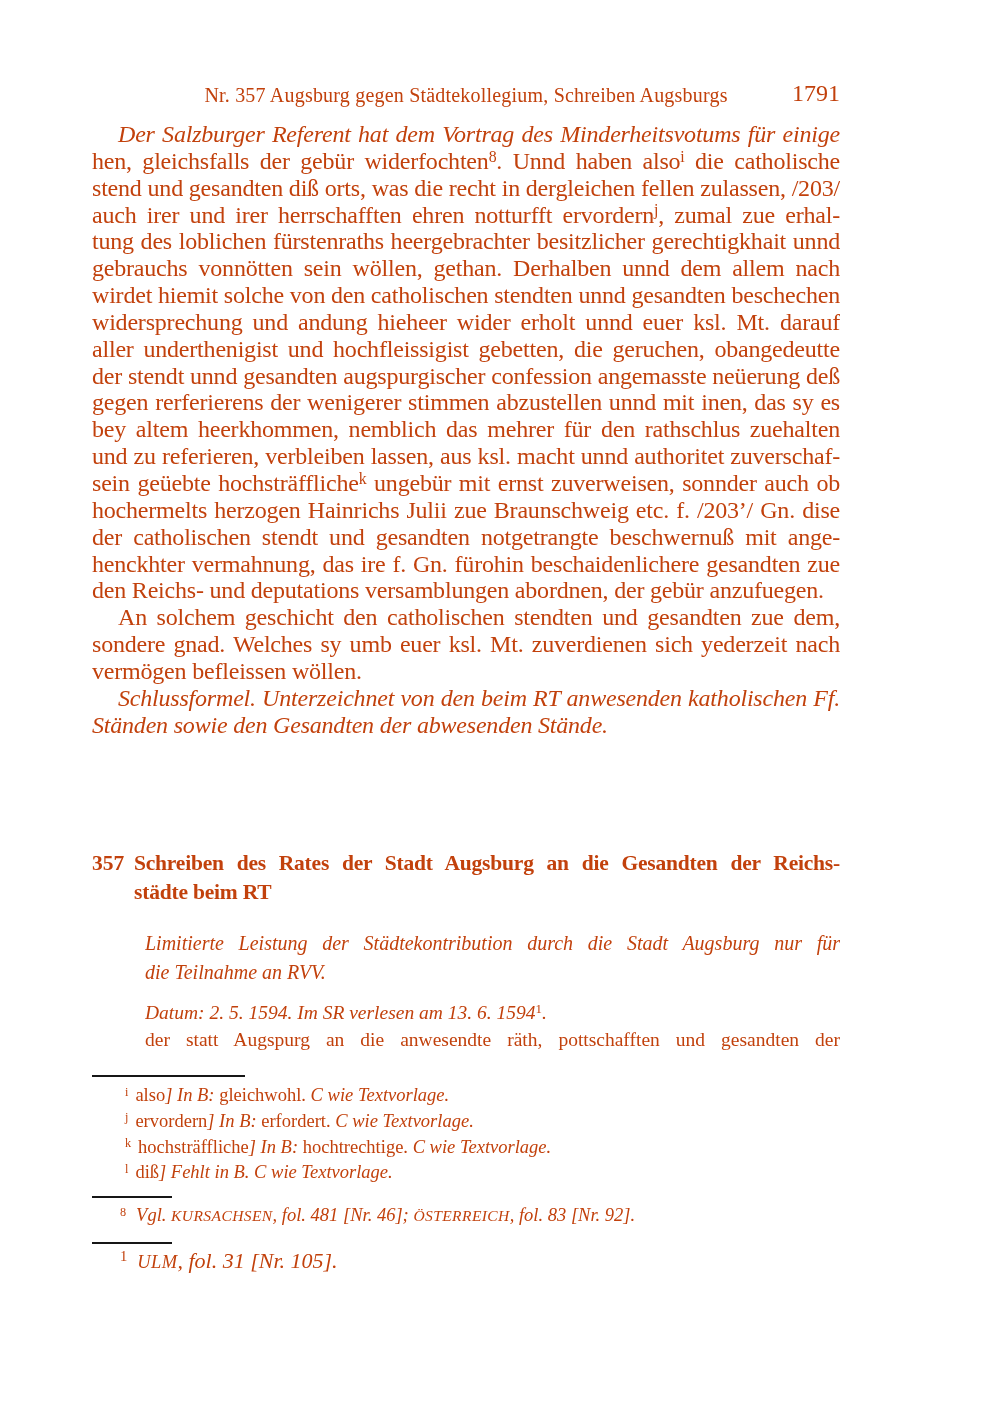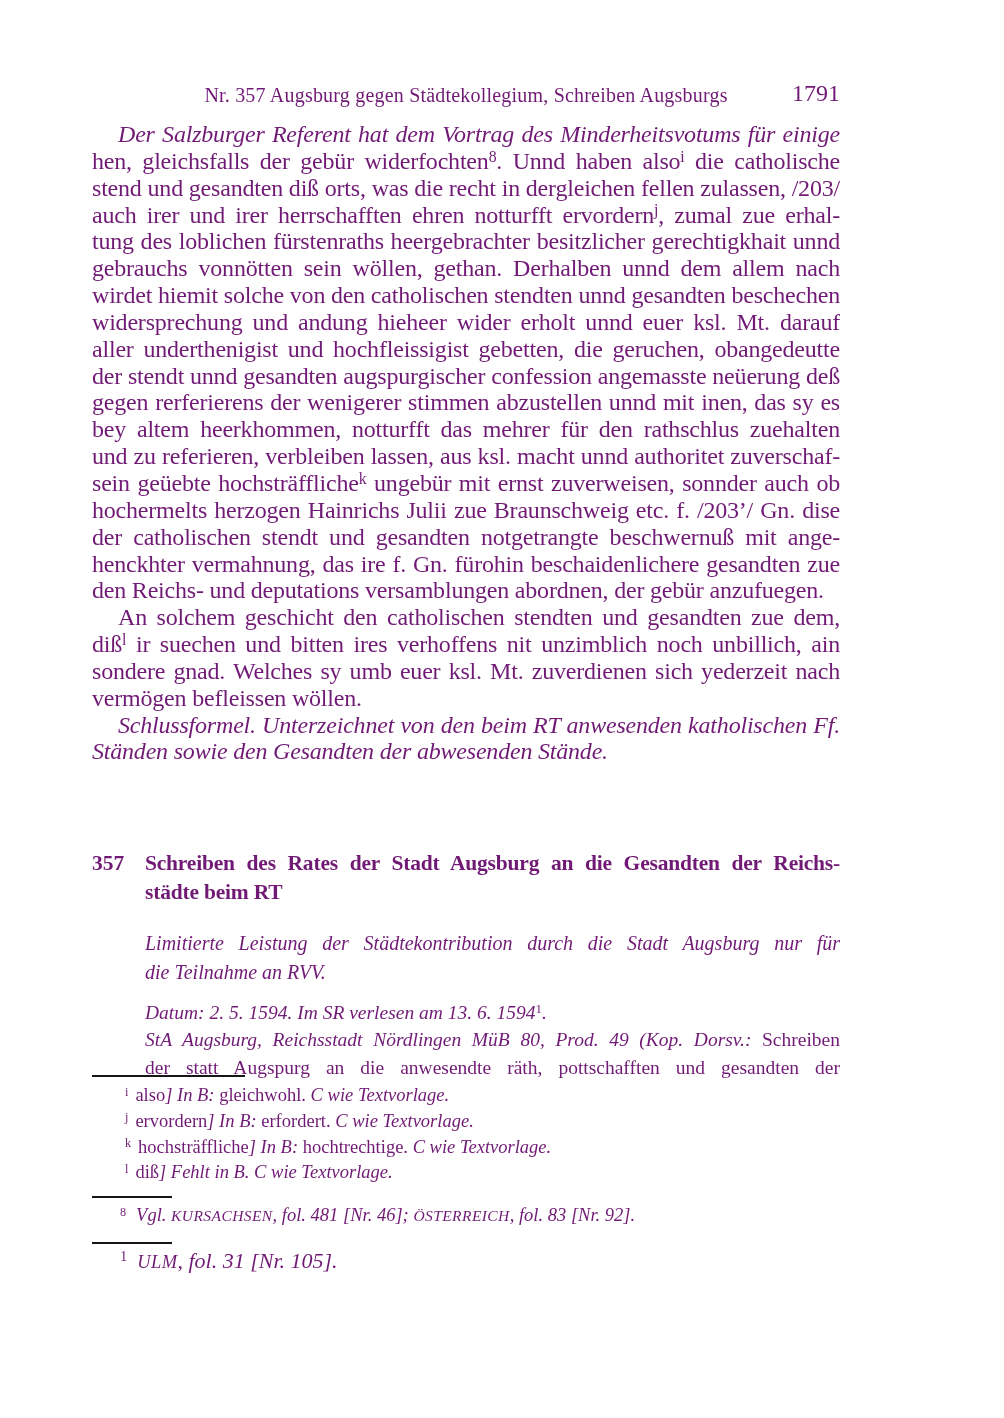--- a/index.html
+++ b/index.html
@@ -1,21 +1,21 @@
 <!DOCTYPE html>
 <html><head>
 <meta charset="utf-8">
 <style>
   html,body { margin:0; padding:0; }
   body { background:#ffffff; }
   .page {
     position:relative; width:1004px; height:1418px;
     background:#ffffff; overflow:hidden;
     font-family:"Liberation Serif", serif;
-    color:#701a75;
+    color:#c2410c;
   }
   
   .running-header { position:absolute; left:92px; top:84px; width:748px; height:26px; }
   .rh-title { display:block; text-align:center; font-size:20px; letter-spacing:0.2px; }
   .rh-page { position:absolute; right:0; top:-4px; font-size:24px;font-family:Liberation Serif, serif; }
 
   
   .tline { white-space:normal; }
   .just { text-align:justify; text-align-last:justify; }
   .left { text-align:right; text-align-last:left; }
@@ -26,21 +26,21 @@
   .seg-sup { font-size:0.66em; position:relative; top:-0.45em; }
 
   
   .body-text { position:absolute; left:92px; top:121px; width:748px;
                font-size:24px; letter-spacing:-0.2px; }
   .body-text .tline { height:26.85px; line-height:26.85px; overflow:hidden; }
 
   
   .entry-heading { position:absolute; left:92px; top:849px; width:748px; }
   .entry-number { position:absolute; left:0; top:0; font-weight:bold; font-size:21.5px; line-height:29px; }
-  .heading-lines { margin-left:53px; font-size:21.5px; letter-spacing:-0.2px; }
+  .heading-lines { margin-left:42px; font-size:21.5px; letter-spacing:-0.2px; }
   .heading-lines .tline { height:29px; line-height:29px; font-weight:bold; overflow:hidden; }
 
   
   .regest { position:absolute; left:145px; top:929px; width:695px; font-size:20px; }
   .regest .tline { height:28.5px; line-height:28.5px; overflow:hidden; }
 
   
   .source { position:absolute; left:145px; top:990px; width:695px; font-size:19.5px;margin-top:9px; }
   .source .tline { height:27.3px; line-height:27.3px; overflow:hidden; }
 
@@ -75,29 +75,28 @@
       <div class="tline just"><span class="seg-roman">hen, gleichsfalls der gebür widerfochten</span><span class="seg-sup">8</span><span class="seg-roman">. Unnd haben also</span><span class="seg-sup">i</span><span class="seg-roman"> die catholische</span></div>
       <div class="tline just"><span class="seg-roman">stend und gesandten diß orts, was die recht in dergleichen fellen zulassen, /203/</span></div>
       <div class="tline just"><span class="seg-roman">auch irer und irer herrschafften ehren notturfft ervordern</span><span class="seg-sup">j</span><span class="seg-roman">, zumal zue erhal-</span></div>
       <div class="tline just"><span class="seg-roman">tung des loblichen fürstenraths heergebrachter besitzlicher gerechtigkhait unnd</span></div>
       <div class="tline just"><span class="seg-roman">gebrauchs vonnötten sein wöllen, gethan. Derhalben unnd dem allem nach</span></div>
       <div class="tline just"><span class="seg-roman">wirdet hiemit solche von den catholischen stendten unnd gesandten beschechen</span></div>
       <div class="tline just"><span class="seg-roman">widersprechung und andung hieheer wider erholt unnd euer ksl. Mt. darauf</span></div>
       <div class="tline just"><span class="seg-roman">aller underthenigist und hochfleissigist gebetten, die geruchen, obangedeutte</span></div>
       <div class="tline just"><span class="seg-roman">der stendt unnd gesandten augspurgischer confession angemasste neüerung deß</span></div>
       <div class="tline just"><span class="seg-roman">gegen rerferierens der wenigerer stimmen abzustellen unnd mit inen, das sy es</span></div>
-      <div class="tline just"><span class="seg-roman">bey altem heerkhommen, notturfft das mehrer für den rathschlus zuehalten</span></div>
+      <div class="tline just"><span class="seg-roman">bey altem heerkhommen, nemblich das mehrer für den rathschlus zuehalten</span></div>
       <div class="tline just"><span class="seg-roman">und zu referieren, verbleiben lassen, aus ksl. macht unnd authoritet zuverschaf-</span></div>
       <div class="tline just"><span class="seg-roman">sein geüebte hochsträffliche</span><span class="seg-sup">k</span><span class="seg-roman"> ungebür mit ernst zuverweisen, sonnder auch ob</span></div>
       <div class="tline just"><span class="seg-roman">hochermelts herzogen Hainrichs Julii zue Braunschweig etc. f. /203’/ Gn. dise</span></div>
       <div class="tline just"><span class="seg-roman">der catholischen stendt und gesandten notgetrangte beschwernuß mit ange-</span></div>
       <div class="tline just"><span class="seg-roman">henckhter vermahnung, das ire f. Gn. fürohin beschaidenlichere gesandten zue</span></div>
       <div class="tline left"><span class="seg-roman">den Reichs- und deputations versamblungen abordnen, der gebür anzufuegen.</span></div>
       <div class="tline just ind"><span class="seg-roman">An solchem geschicht den catholischen stendten und gesandten zue dem, das</span></div>
-      <div class="tline just"><span class="seg-roman">diß</span><span class="seg-sup">l</span><span class="seg-roman"> ir suechen und bitten ires verhoffens nit unzimblich noch unbillich, ain</span></div>
       <div class="tline just"><span class="seg-roman">sondere gnad. Welches sy umb euer ksl. Mt. zuverdienen sich yederzeit nach</span></div>
       <div class="tline left"><span class="seg-roman">vermögen befleissen wöllen.</span></div>
       <div class="tline just ind"><span class="seg-italic">Schlussformel. Unterzeichnet von den beim RT anwesenden katholischen Ff. und</span></div>
       <div class="tline left"><span class="seg-italic">Ständen sowie den Gesandten der abwesenden Stände.</span></div>
     </div>
 
   <div class="entry-heading">
     <span class="entry-number">357</span>
     <div class="heading-lines">
         <div class="tline just"><span class="seg-bold">Schreiben des Rates der Stadt Augsburg an die Gesandten der Reichs-</span></div>
@@ -105,21 +104,20 @@
       </div>
   </div>
 
   <div class="regest">
       <div class="tline just"><span class="seg-italic">Limitierte Leistung der Städtekontribution durch die Stadt Augsburg nur für</span></div>
       <div class="tline left"><span class="seg-italic">die Teilnahme an RVV.</span></div>
     </div>
 
   <div class="source">
       <div class="tline left"><span class="seg-italic">Datum: 2. 5. 1594. Im SR verlesen am 13. 6. 1594</span><span class="seg-sup">1</span><span class="seg-italic">.</span></div>
-      <div class="tline just"><span class="seg-italic">StA Augsburg, Reichsstadt Nördlingen MüB 80, Prod. 49 (Kop. Dorsv.:</span><span class="seg-roman"> Schreiben</span></div>
       <div class="tline just"><span class="seg-roman">der statt Augspurg an die anwesendte räth, pottschafften und gesandten der</span></div>
     </div>
 
   <div class="fn-rule rule-letters"></div>
   <div class="fn-letters">
       <div class="tline left"><span class="seg-sup">i</span><span class="seg-roman">also</span><span class="seg-italic">] In B: </span><span class="seg-roman">gleichwohl. </span><span class="seg-italic">C wie Textvorlage.</span></div>
       <div class="tline left"><span class="seg-sup">j</span><span class="seg-roman">ervordern</span><span class="seg-italic">] In B: </span><span class="seg-roman">erfordert. </span><span class="seg-italic">C wie Textvorlage.</span></div>
       <div class="tline left"><span class="seg-sup">k</span><span class="seg-roman">hochsträffliche</span><span class="seg-italic">] In B: </span><span class="seg-roman">hochtrechtige. </span><span class="seg-italic">C wie Textvorlage.</span></div>
       <div class="tline left"><span class="seg-sup">l</span><span class="seg-roman">diß</span><span class="seg-italic">] Fehlt in B. C wie Textvorlage.</span></div>
     </div>

